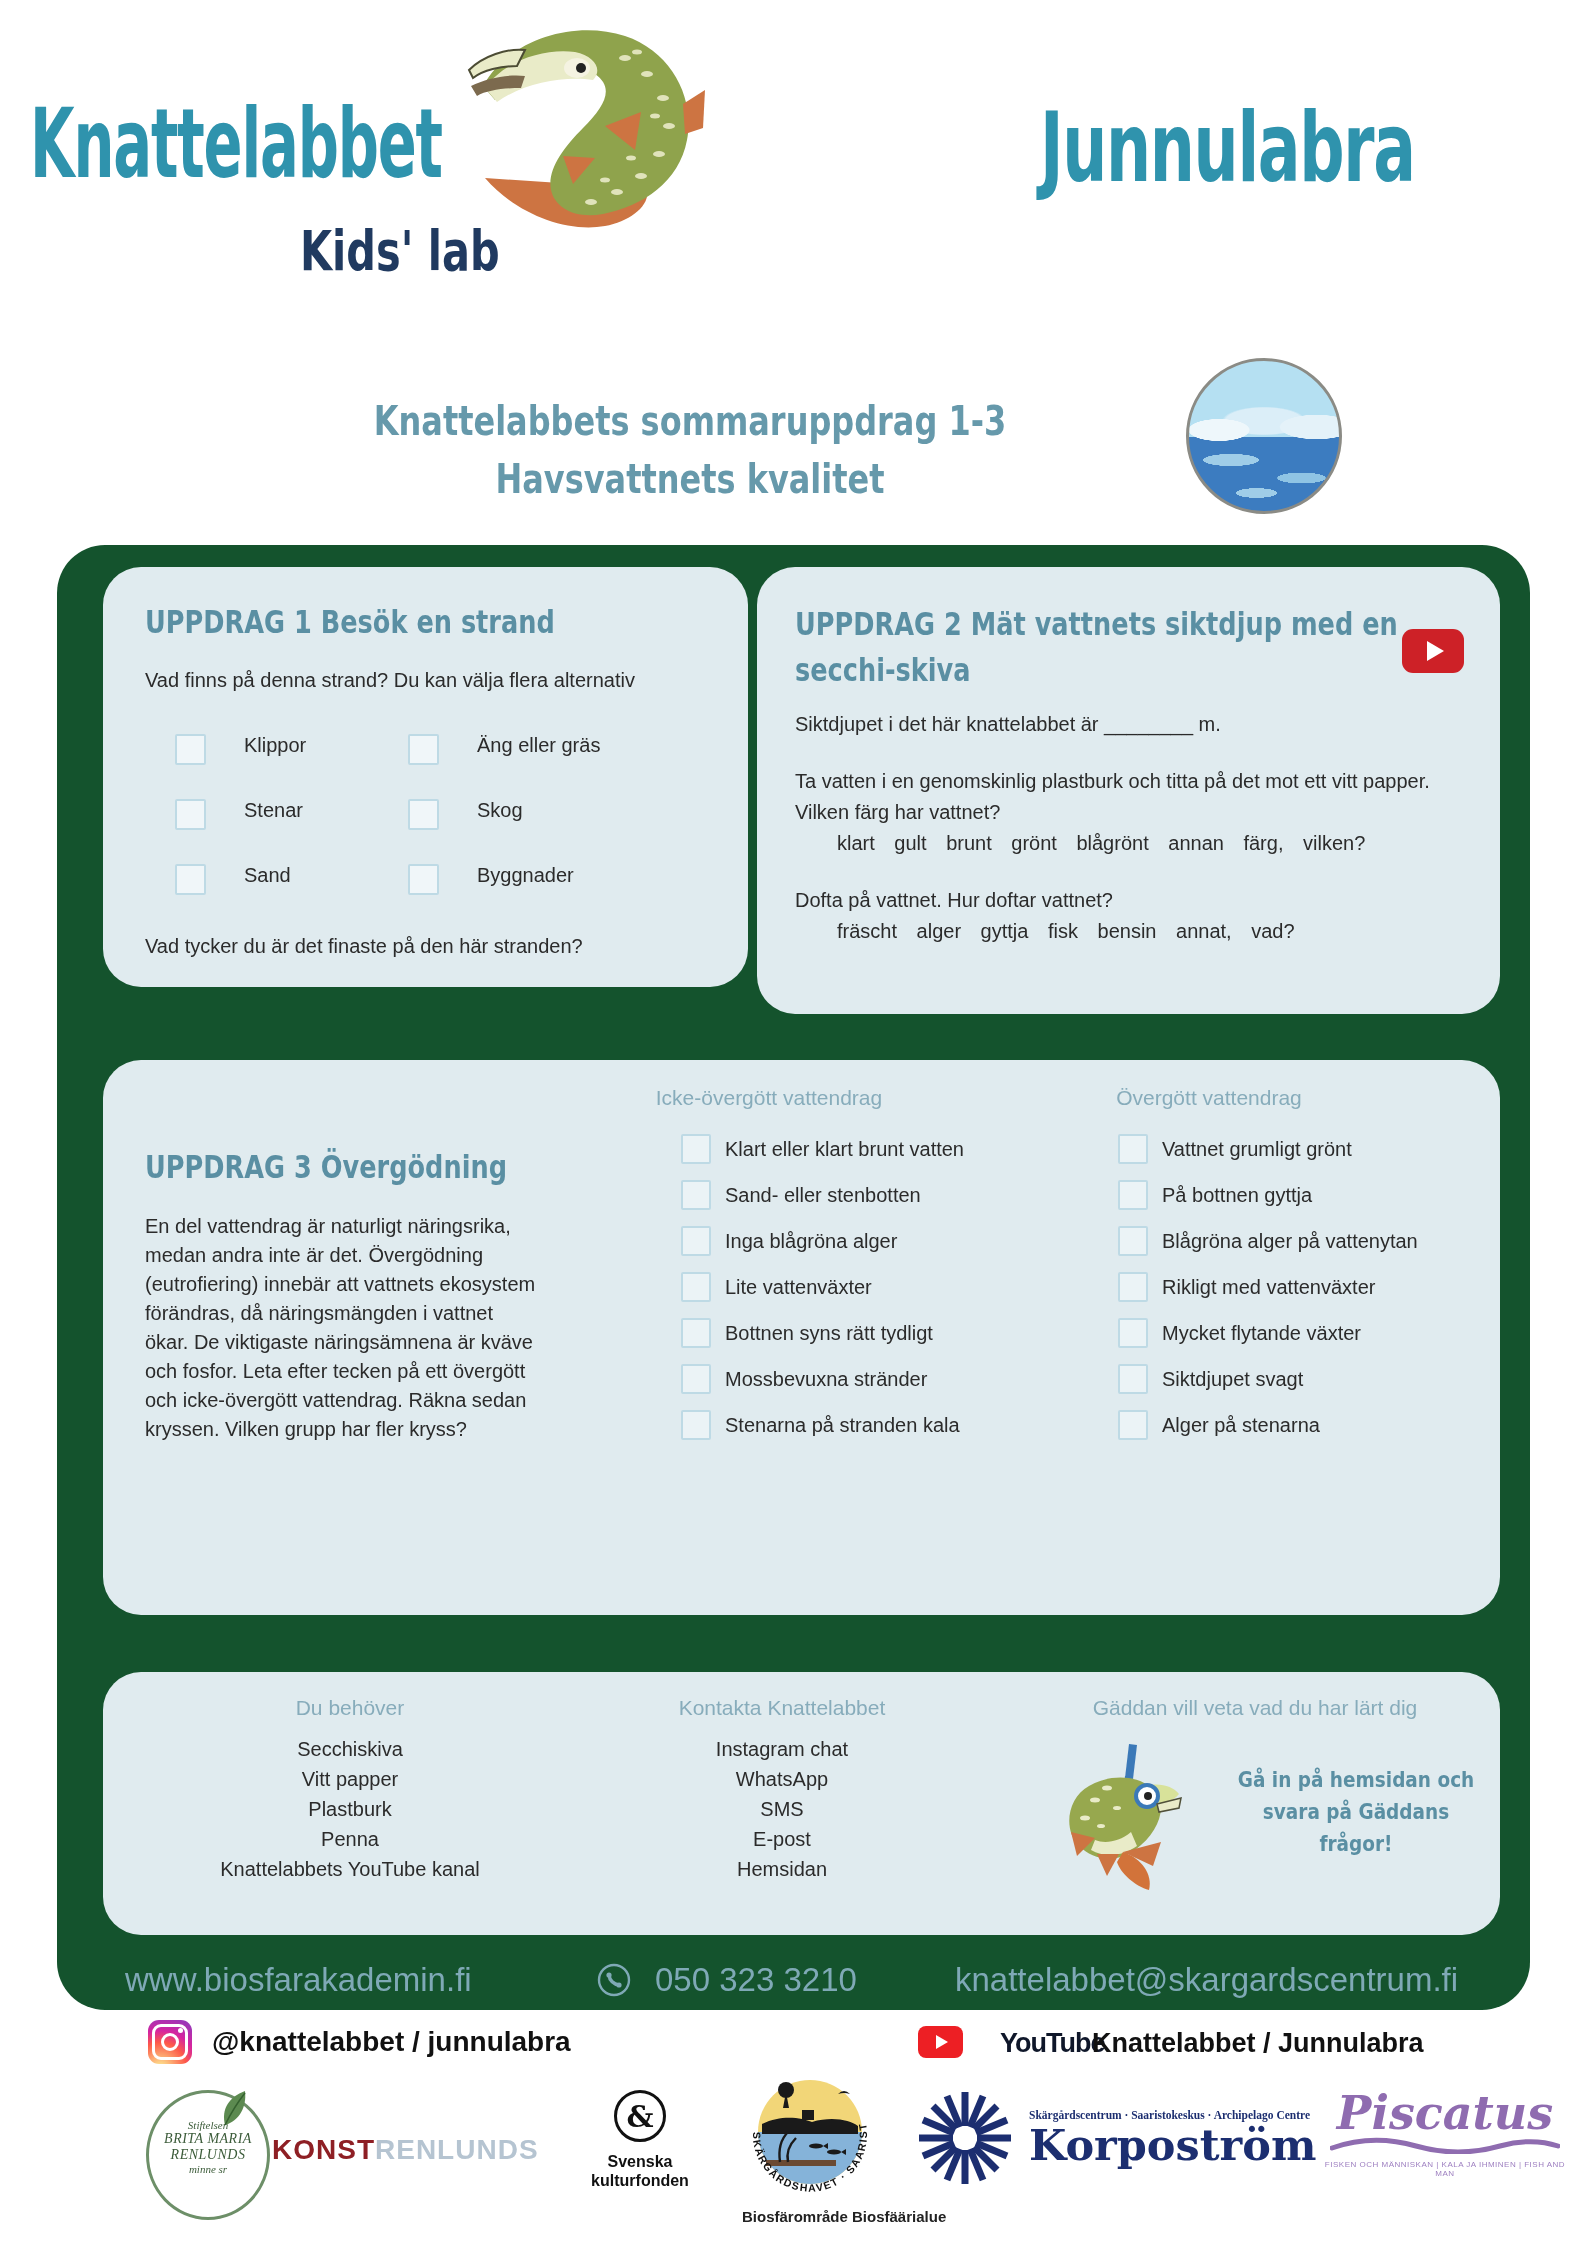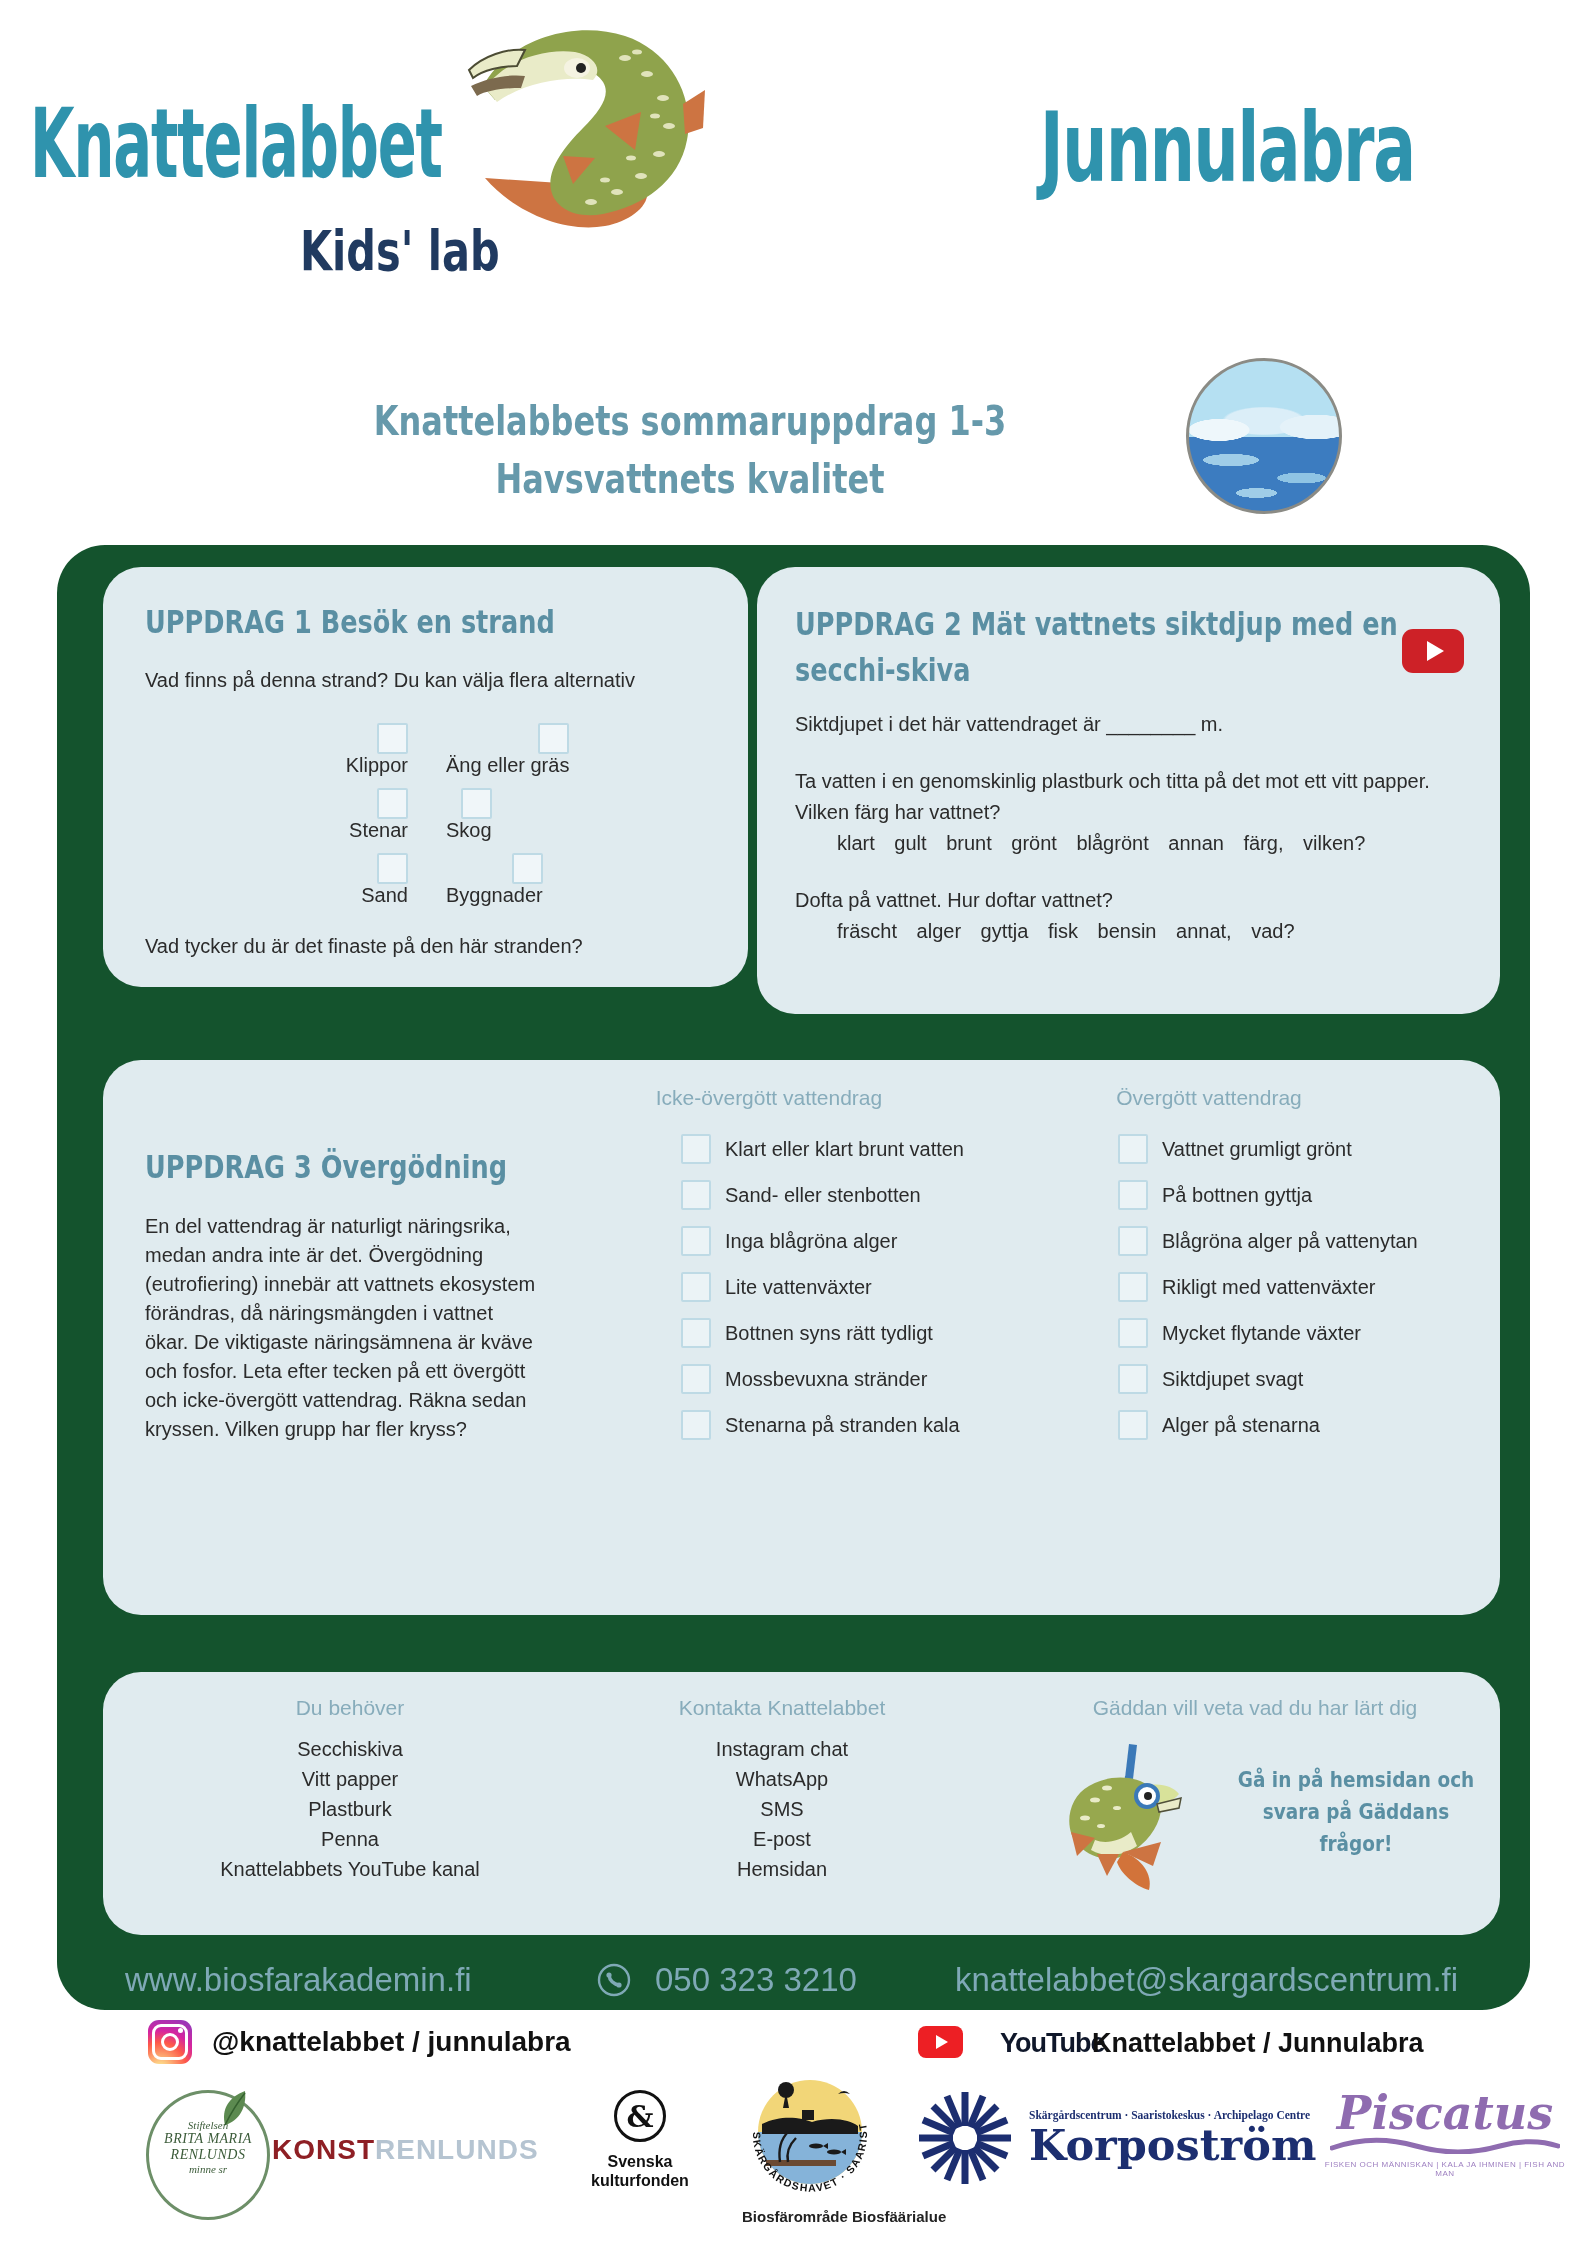--- a/index.html
+++ b/index.html
@@ -44,21 +44,21 @@
 
   .uppdrag-h{font-family:"DejaVu Sans",sans-serif;font-weight:bold;font-size:32px;color:#5a8fa3;
     transform:scaleX(.8);transform-origin:left center;white-space:nowrap;}
   .body-t{font-size:20px;color:#2b2b2b;}
 
   
   .c1-h{position:absolute;left:42px;top:36px;}
   .c1-q1{position:absolute;left:42px;top:102px;}
   .c1-grid{position:absolute;left:72px;top:150px;width:540px;}
   .opt-row{display:flex;align-items:center;height:65px;}
-  .opt-cell{display:flex;align-items:flex-end;flex-direction:column;}
+  .opt-cell{display:flex;align-items:flex-start;}
   .opt-cell.colA{width:233px;}
   .cbx{width:31px;height:31px;background:#f0f6f9;border:2px solid #bedae5;box-sizing:border-box;
     border-radius:2px;flex:0 0 auto;}
   .opt-label{margin-left:38px;font-size:20px;}
   .c1-q2{position:absolute;left:42px;top:368px;}
 
   
   .c2-h{position:absolute;left:38px;top:34px;line-height:46px;}
   .yt-btn{position:absolute;right:36px;top:62px;width:62px;height:44px;background:#cd2127;
     border-radius:11px;display:flex;align-items:center;justify-content:center;}
@@ -232,21 +232,21 @@
 
     <section class="card card2">
       <div class="uppdrag-h c2-h">
         <div>UPPDRAG 2 Mät vattnets siktdjup med en</div>
         <div>secchi-skiva</div>
       </div>
       <div class="yt-btn">
           <span class="tri"></span>
         </div>
       <div class="c2-body body-t">
-        <div>Siktdjupet i det här vattendraget är ________ m.</div>
+        <div>Siktdjupet i det här knattelabbet är ________ m.</div>
         <div class="c2-gap"></div>
         <div>Ta vatten i en genomskinlig plastburk och titta på det mot ett vitt papper. Vilken färg har vattnet?</div>
         <div class="opt-line">klart gult brunt grönt blågrönt annan färg, vilken?</div>
         <div class="c2-gap"></div>
         <div>Dofta på vattnet. Hur doftar vattnet?</div>
         <div class="opt-line">fräscht alger gyttja fisk bensin annat, vad?</div>
       </div>
     </section>
 
     <section class="card card3">

